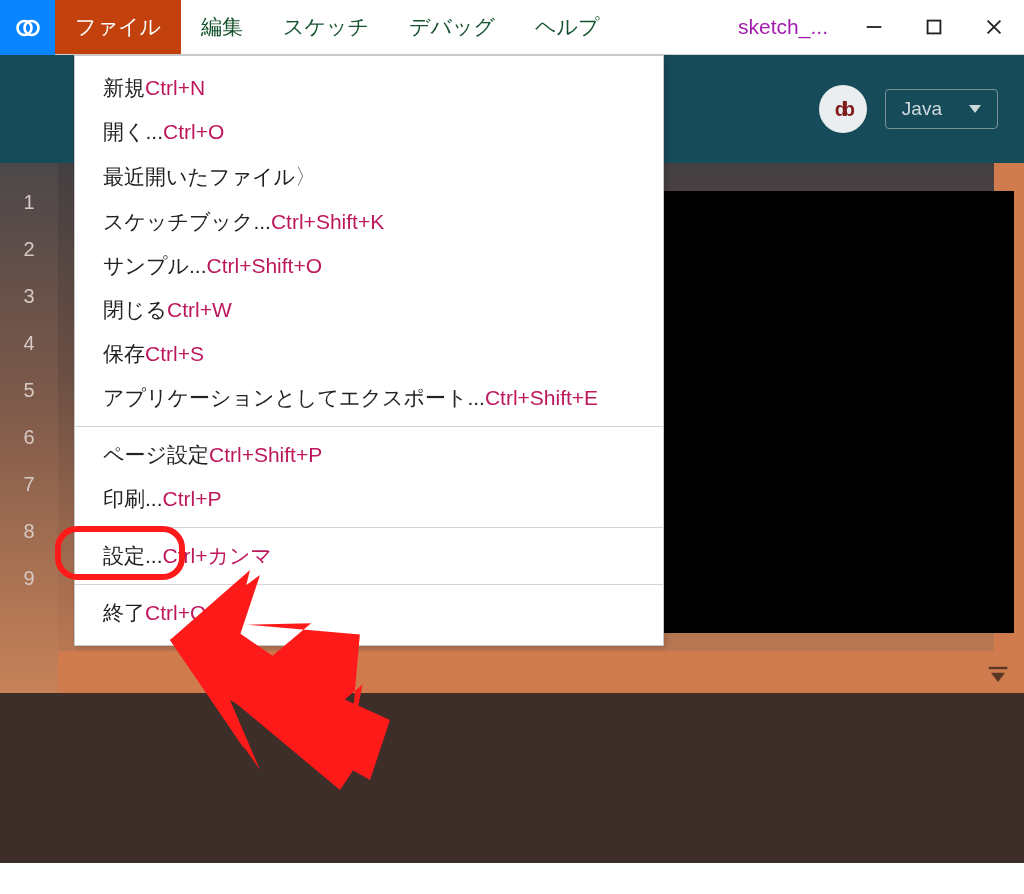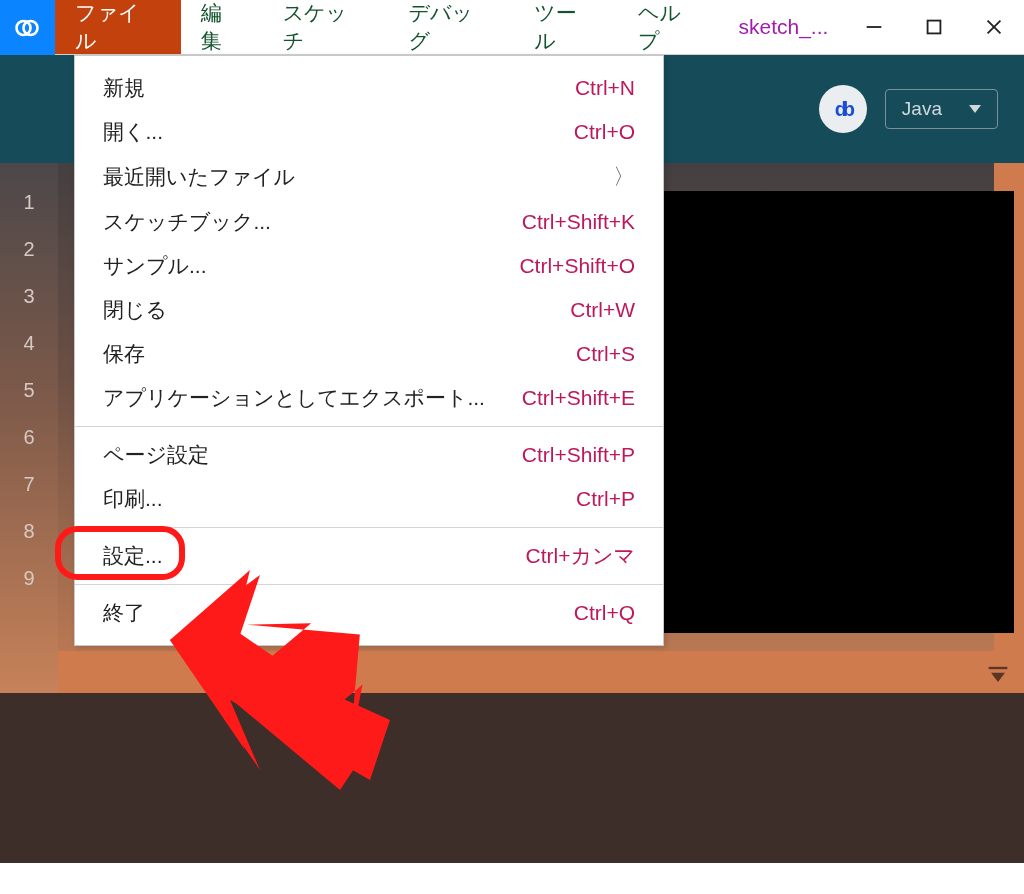--- a/index.html
+++ b/index.html
@@ -9,36 +9,36 @@
 .app-icon { width: 55px; height: 55px; background: #0a84ff; display: flex; align-items: center; justify-content: center; }
 .app-icon svg { width: 28px; height: 28px; }
 .menu-item { padding: 0 20px; display: flex; align-items: center; font-size: 21px; color: #14532d; cursor: pointer; }
 .menu-item.active { background: #c2410c; color: #fff; }
 .title-spacer { flex: 1; }
 .window-title { padding: 0 16px; display: flex; align-items: center; font-size: 21px; color: #a21caf; }
 .win-btn { width: 60px; display: flex; align-items: center; justify-content: center; cursor: pointer; }
 .win-btn svg { width: 22px; height: 22px; }
 
 .toolbar-row { height: 108px; background: linear-gradient(180deg, #164b5a 0%, #164b5a 100%); display: flex; align-items: center; justify-content: flex-end; padding: 0 26px; gap: 18px; position: relative; }
-.avatar { width: 48px; height: 48px; border-radius: 50%; background: #eaeef0; display: flex; align-items: center; justify-content: center; color: #1d4ed8; font-weight: 600; letter-spacing: -4px; font-size: 20px; }
+.avatar { width: 48px; height: 48px; border-radius: 50%; background: #eaeef0; display: flex; align-items: center; justify-content: center; color: #7f1d1d; font-weight: 600; letter-spacing: -4px; font-size: 20px; }
 .mode-pill { border: 1px solid #7b9198; color: #cfd9dc; padding: 8px 16px; border-radius: 4px; font-size: 19px; display: flex; align-items: center; gap: 27px; cursor: pointer; }
 .mode-pill .tri { width: 0; height: 0; border-left: 6px solid transparent; border-right: 6px solid transparent; border-top: 8px solid #cfd9dc; }
 
 .editor-area { position: absolute; top: 163px; left: 0; right: 0; height: 530px; display: flex; }
 .gutter { width: 58px; background: linear-gradient(180deg, #4c4749 0%, #7e5a4a 45%, #c78259 100%); color: #d7c9c4; font-size: 20px; padding-top: 28px; display: flex; flex-direction: column; align-items: center; gap: 24px; }
 .code-bg { flex: 1; background: linear-gradient(180deg, #443f41 0%, #6b4f44 40%, #c57e55 100%); position: relative; }
 .dark-panel { position: absolute; top: 28px; left: 20px; right: 10px; bottom: 60px; background: #000; }
 .orange-edge { position: absolute; top: 0; right: 0; width: 30px; bottom: 0; background: #cf7b4e; }
 .orange-bar { position: absolute; left: 0; right: 0; height: 42px; bottom: 0; background: #cf7b4e; }
 .collapse-icon { position: absolute; right: 12px; bottom: 4px; width: 28px; height: 28px; }
 
 .console-area { position: absolute; top: 693px; left: 0; right: 0; height: 170px; background: #3d2e2a; }
 
 .dropdown { position: absolute; top: 55px; left: 74px; width: 590px; background: #fff; border: 1px solid #c8c8c8; box-shadow: 2px 2px 6px rgba(0,0,0,0.15); z-index: 100; padding: 10px 0; }
-.dd-item { display: flex; justify-content: space-between; align-items: center; padding: 8px 28px; font-size: 21px; color: #222; cursor: pointer; min-height: 42px; }
+.dd-item { display: flex; justify-content: flex-start; align-items: center; padding: 8px 28px; font-size: 21px; color: #222; cursor: pointer; min-height: 42px; }
 .dd-item .shortcut { color: #be185d; font-size: 21px; }
 .dd-item .chev { color: #666; font-size: 22px; }
 .dd-sep { height: 1px; background: #d4d4d4; margin: 6px 0; }
 .highlight-ring { position: absolute; border: 6px solid #ff1a1a; border-radius: 22px; pointer-events: none; }
 
 .arrow-annot { position: absolute; z-index: 200; }
 </style>
 </head>
 <body>
 
@@ -53,23 +53,20 @@
       <span>ファイル</span>
     </div>
   <div class="menu-item">
       <span>編集</span>
     </div>
   <div class="menu-item">
       <span>スケッチ</span>
     </div>
   <div class="menu-item">
       <span>デバッグ</span>
-    </div>
-  <div class="menu-item">
-      <span>ツール</span>
     </div>
   <div class="menu-item">
       <span>ヘルプ</span>
     </div>
   <div class="title-spacer"></div>
   <div class="window-title">sketch_...</div>
   <div class="win-btn">
       <svg viewBox="0 0 24 24">
         <line x1="4" y1="12" x2="20" y2="12" stroke="#222" stroke-width="2"></line>
       </svg>

